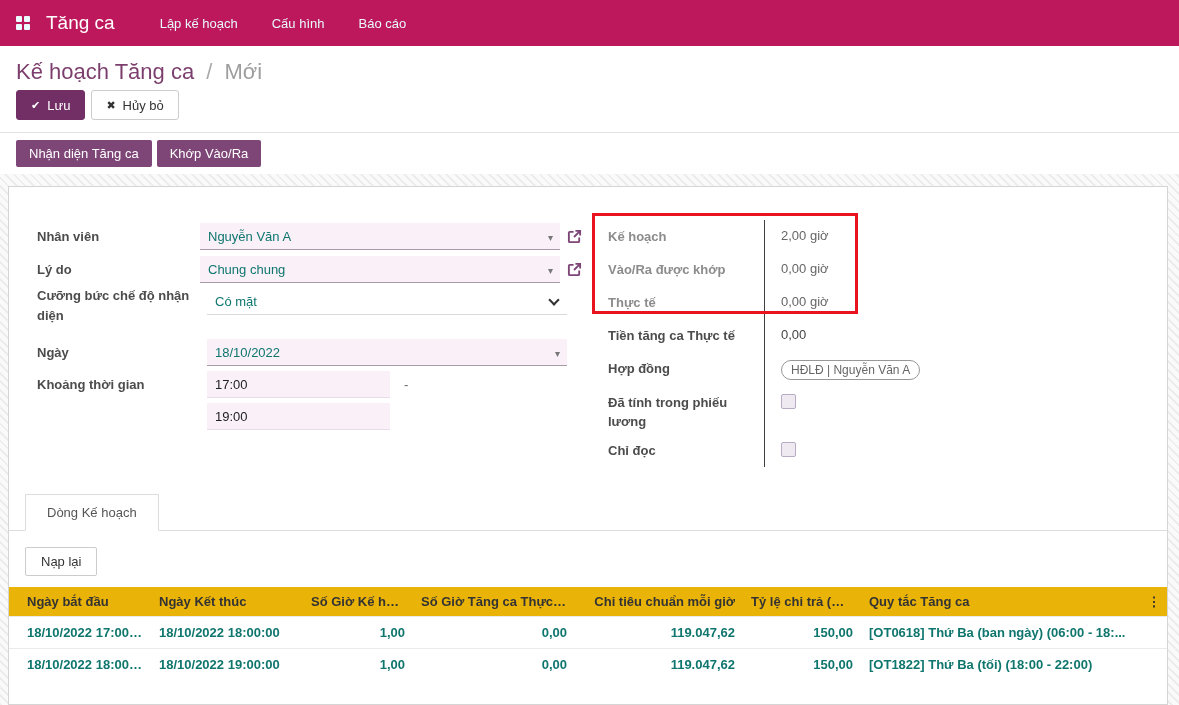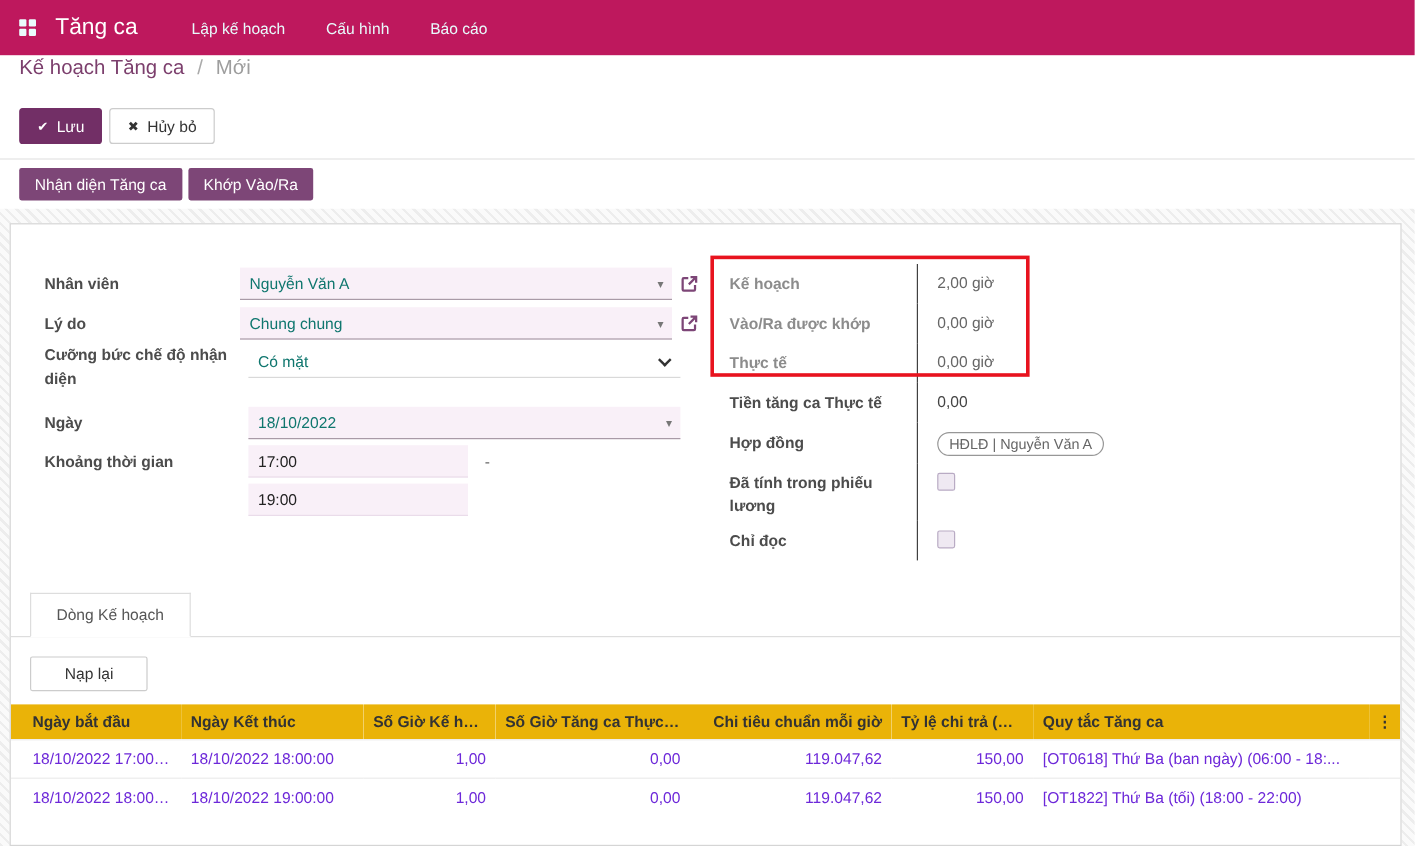--- a/index.html
+++ b/index.html
@@ -7,21 +7,21 @@
     font-family:"Liberation Sans", sans-serif; font-size:13px; color:#4c4c4c; }
 
   
   .navbar { height:46px; background:#be185d; display:flex; align-items:center; padding:0 16px; }
   .apps-icon { width:15px; height:15px; display:grid; grid-template-columns:6px 6px; grid-template-rows:6px 6px; gap:2px; cursor:pointer; }
   .apps-icon span { background:#eafcfd; border-radius:1px; }
   .app-name { color:#fff; font-size:19px; margin:0 28px 0 15px; cursor:pointer; }
   .nav-menu { color:#e8fbfc; font-size:13px; padding:14px 17px; cursor:pointer; }
 
   
-  .breadcrumb { padding:1px 16px 5px; font-size:17px; height:40px; }
+  .breadcrumb { padding:13px 16px 5px; font-size:22px; height:40px; }
   .bc-link { color:#7c3f6d; cursor:pointer; }
   .bc-sep { color:#aaa; margin:0 6px; }
   .bc-current { color:#9e9e9e; }
   .action-row { padding:4px 16px 12px; height:46px; display:flex; gap:6px; }
   .btn { font-size:13px; padding:6px 14px; border-radius:3px; cursor:pointer; display:inline-flex; align-items:center; gap:7px; }
   .btn-save { background:#722f66; color:#fff; border:1px solid #722f66; }
   .btn-discard { background:#fff; color:#333; border:1px solid #ccc; }
   .btn .ic { font-size:11px; }
   .divider { border-top:1px solid #e3e3e3; }
   .smart-row { padding:7px 16px; height:41px; display:flex; gap:5px; }
@@ -58,28 +58,28 @@
   .r-value { flex:1; border-left:1px solid #404040; padding:8px 0 6px 16px; color:#666; }
   .r-value.dark { color:#444; }
   .badge { display:inline-block; border:1px solid #979797; border-radius:10px; padding:1px 9px; font-size:12px; color:#666; line-height:16px; cursor:pointer; }
   .checkbox { width:15px; height:15px; background:#efe9f2; border:1px solid #b9abc4; border-radius:2px; cursor:pointer; }
   .red-box { position:absolute; left:-16px; top:-7px; width:266px; height:101px; border:3px solid #e8131e; pointer-events:none; z-index:2; }
 
   
   .notebook { margin-top:27px; }
   .tab-bar { border-bottom:1px solid #ddd; padding-left:16px; }
   .tab { display:inline-block; padding:10px 21px; border:1px solid #ddd; border-bottom:1px solid #fff; margin-bottom:-1px; background:#fff; color:#555; cursor:pointer; }
-  .reload { margin:16px 0 11px 16px; padding:6px 28px; background:#fff; border:1px solid #ccc; border-radius:2px; color:#333; font-size:13px; cursor:pointer; }
+  .reload { margin:16px 0 11px 16px; padding:6px 15px; background:#fff; border:1px solid #ccc; border-radius:2px; color:#333; font-size:13px; cursor:pointer; }
 
   
   table { width:100%; border-collapse:collapse; table-layout:fixed; font-size:13px; }
   th { background:#eab308; font-weight:bold; color:#333; padding:7px 8px; text-align:left; white-space:nowrap; overflow:hidden; text-overflow:ellipsis; cursor:pointer; }
   th.num, td.num { text-align:right; }
   th:first-child, td:first-child { padding-left:18px; }
-  td { padding:8px 8px; border-top:1px solid #ebebeb; color:#6d28d9; white-space:nowrap; overflow:hidden; text-overflow:ellipsis; }
+  td { padding:8px 8px; border-top:1px solid #ebebeb; color:#0f766e; white-space:nowrap; overflow:hidden; text-overflow:ellipsis;font-weight:bold; }
   tr.data-row { cursor:pointer; }
   .dots-cell { text-align:center; color:#333; font-weight:bold; padding:7px 4px; }
 </style>
 </head>
 <body>
 
 <div class="navbar">
   <div class="apps-icon">
       <span></span>
       <span></span>

